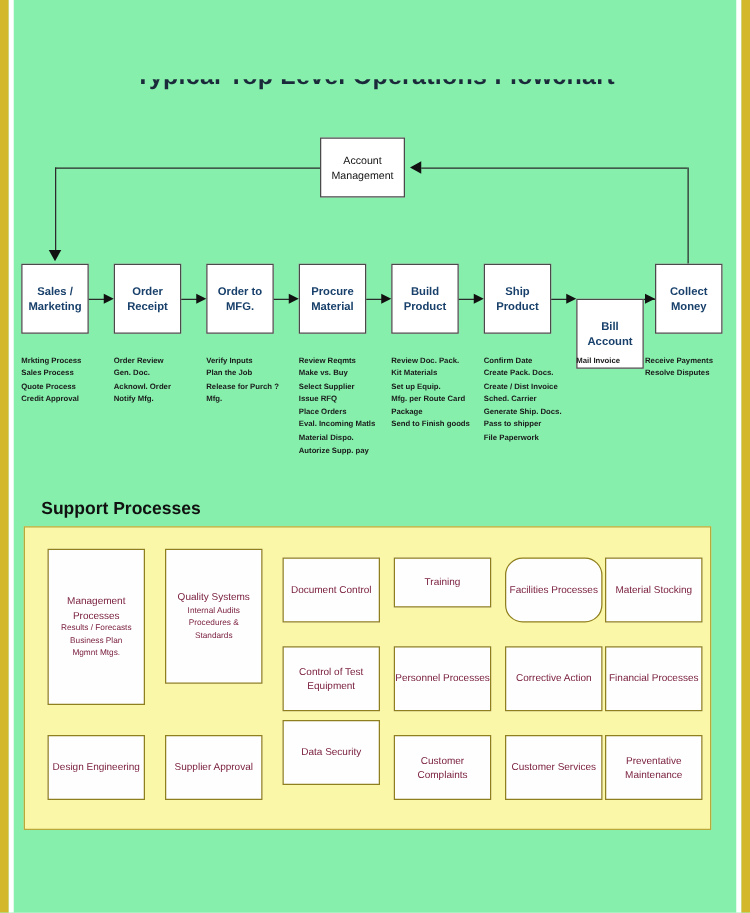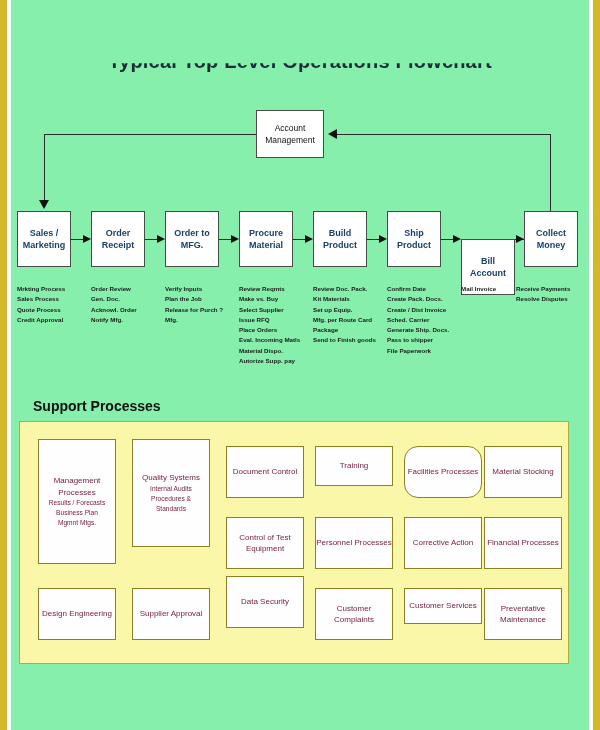--- a/index.html
+++ b/index.html
@@ -376,21 +376,21 @@
       </div>
       <div class="sup-node" style="left:112px; top:166px; width:78px; height:52px;">
         <span class="title-line">Supplier Approval</span>
       </div>
       <div class="sup-node" style="left:206px; top:154px; width:78px; height:52px;align-items:center;">
         <span class="title-line">Data Security</span>
       </div>
       <div class="sup-node" style="left:295px; top:166px; width:78px; height:52px;">
         <span class="title-line">Customer Complaints</span>
       </div>
-      <div class="sup-node" style="left:384px; top:166px; width:78px; height:36px;">
+      <div class="sup-node" style="left:384px; top:166px; width:78px; height:52px;">
         <span class="title-line">Customer Services</span>
       </div>
       <div class="sup-node" style="left:464px; top:166px; width:78px; height:52px;">
         <span class="title-line">Preventative Maintenance</span>
       </div>
 
     </div>
 
     <div id="watermark"></div>
 

